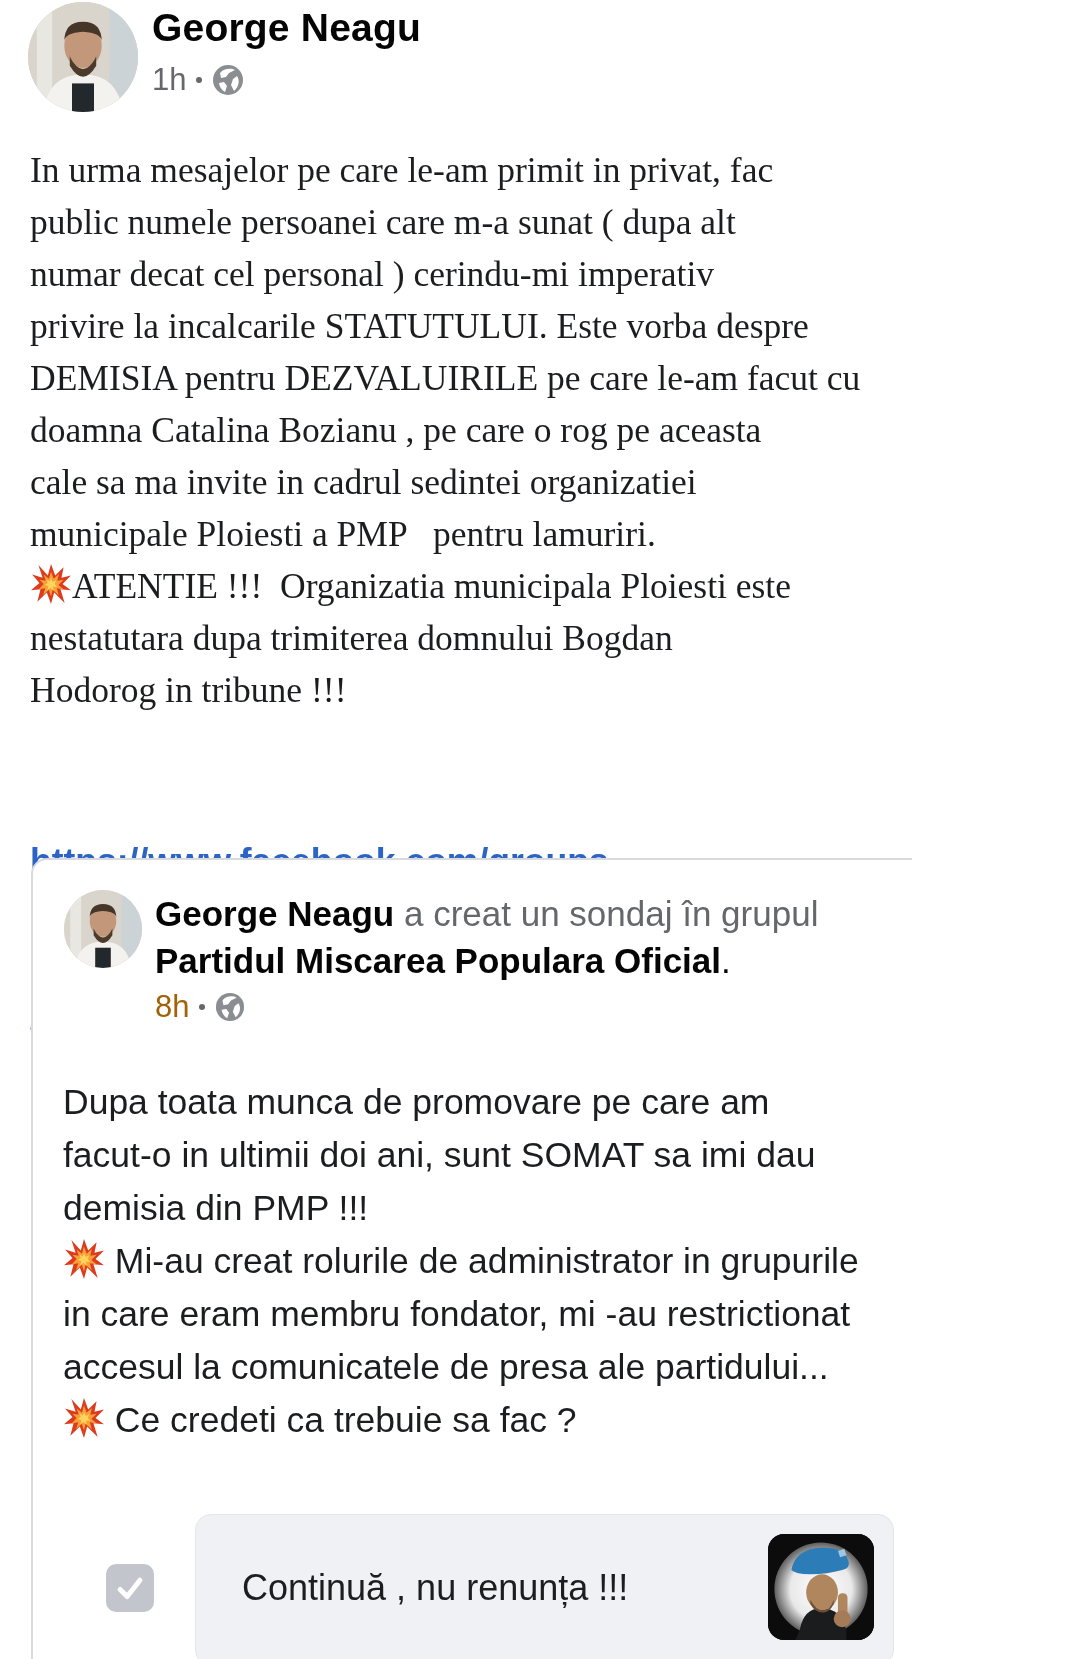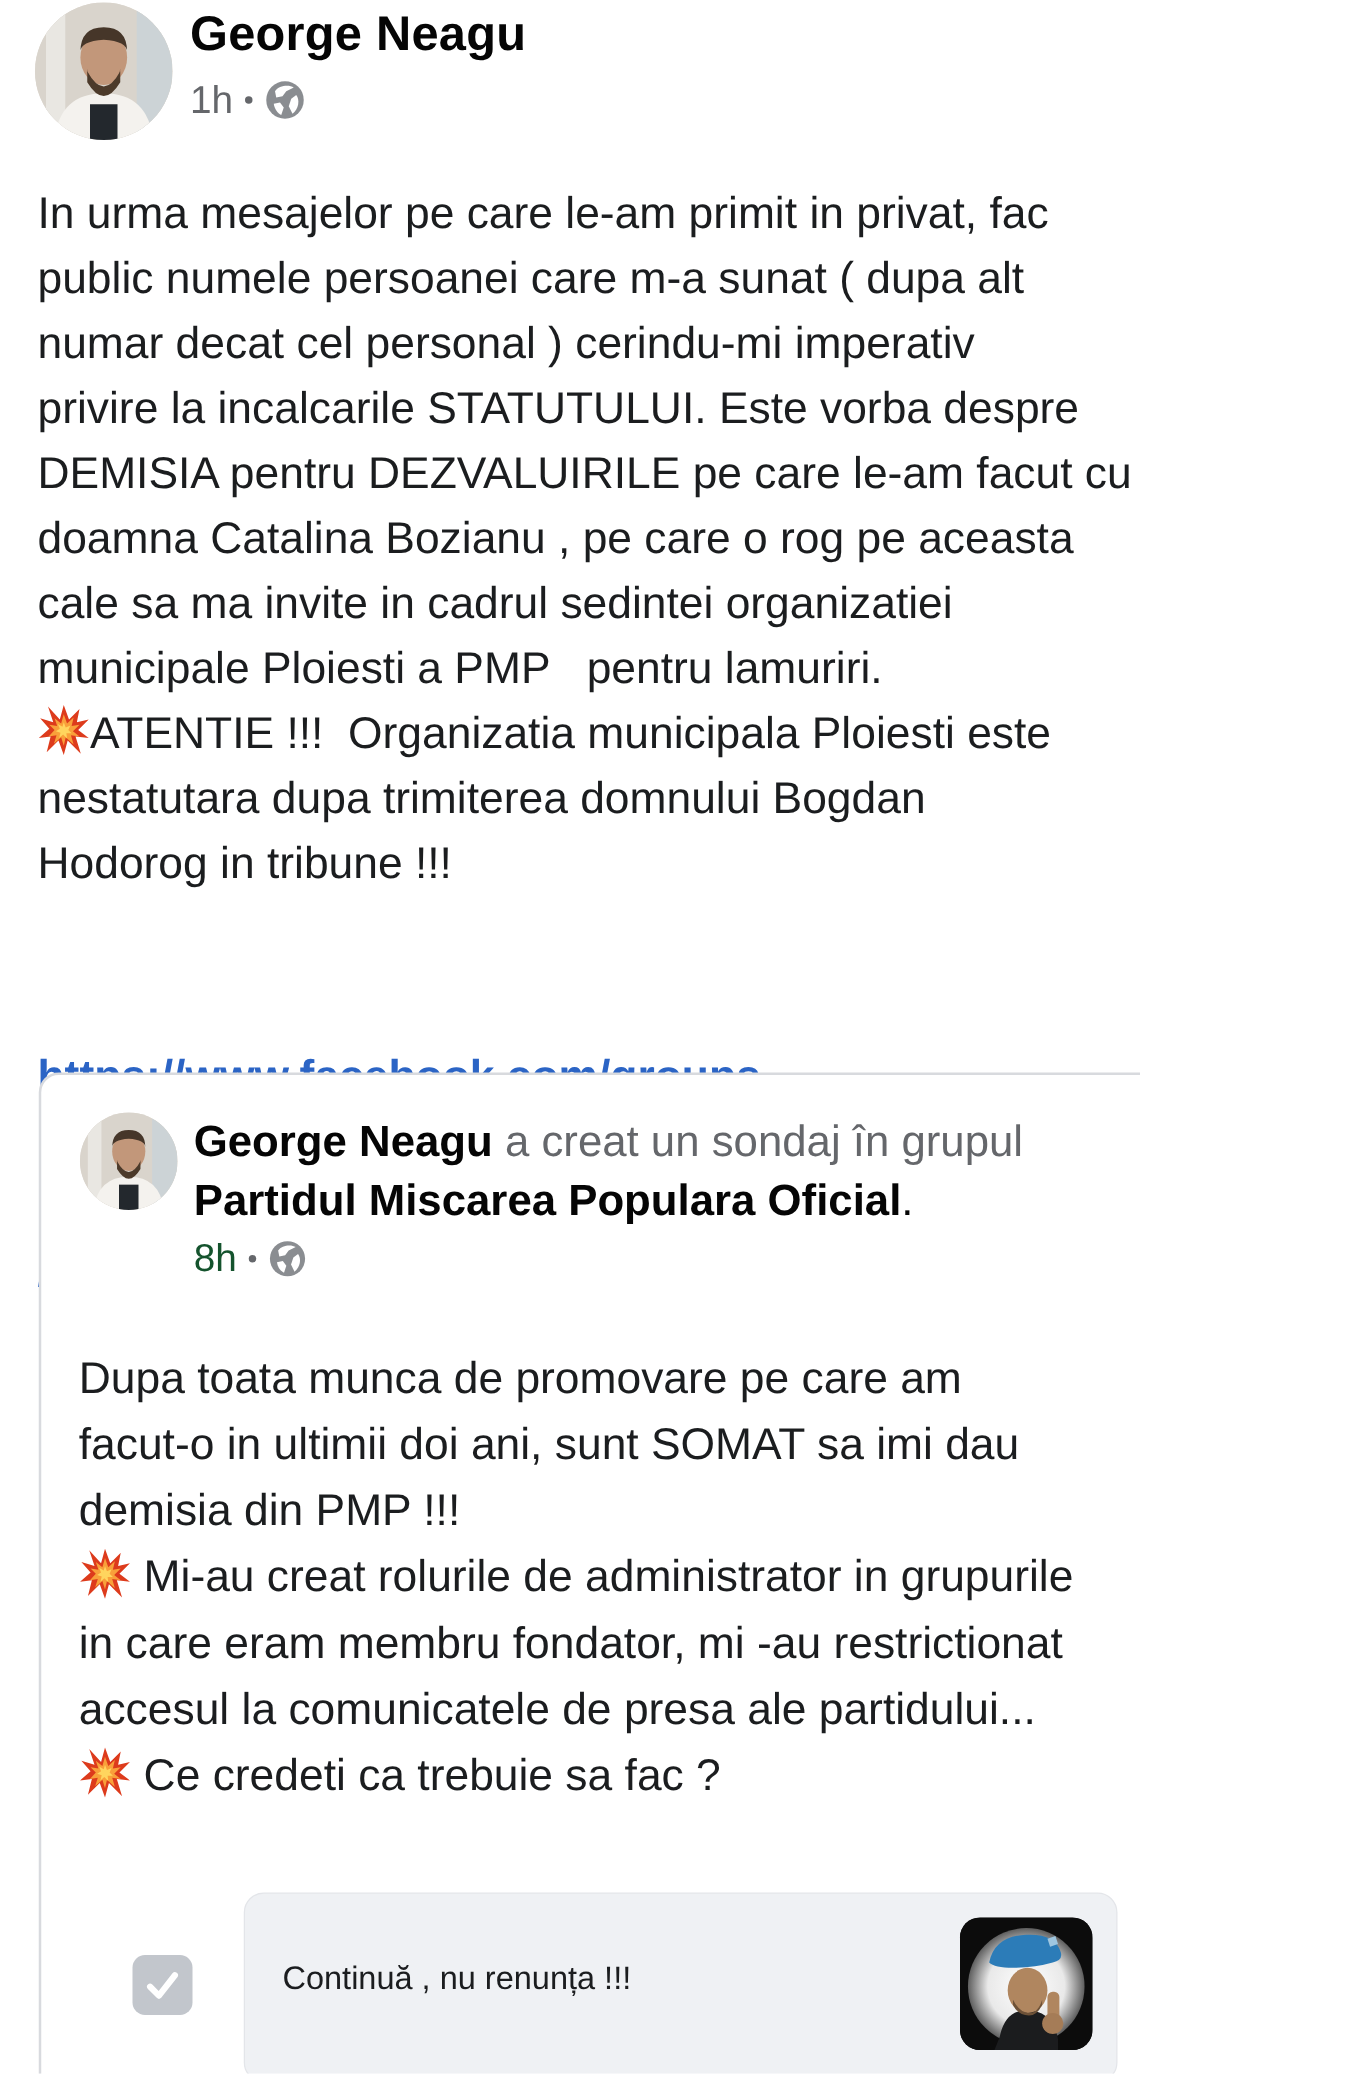--- a/index.html
+++ b/index.html
@@ -29,21 +29,21 @@
   .globe{width:32px;height:32px;display:block;}
   .globe.small{width:30px;height:30px;}
   .hdr-more{
     position:absolute;left:983px;top:10px;width:70px;height:34px;
     display:flex;align-items:center;gap:8px;cursor:pointer;
   }
   .hdr-more .dot{width:13px;height:13px;border-radius:50%;background:#5f6368;}
   
   .post-body{
     position:absolute;left:30px;top:144px;width:1026px;
-    font-size:35.5px;line-height:52px;color:#1b1d1f;
+    font-size:35.5px;line-height:52px;color:#1b1d1f;font-family:Liberation Serif, serif;
   }
   .post-body .line{white-space:pre-wrap;}
   .burst{display:inline-block;width:42px;height:42px;vertical-align:-7px;}
   .burst svg{width:42px;height:42px;display:block;}
   .post-link{
     position:absolute;left:30px;top:731px;width:1026px;
     font-size:35.5px;line-height:52px;font-weight:bold;color:#2b64c5;
     cursor:pointer;white-space:pre-wrap;word-break:break-all;
   }
   
@@ -57,42 +57,42 @@
   }
   .emb-title{
     position:absolute;left:122px;top:30px;width:880px;
     font-size:35px;line-height:47px;color:#050505;
   }
   .emb-title .b{font-weight:bold;}
   .emb-title .gray{color:#65676b;}
   .emb-meta{
     position:absolute;left:122px;top:130px;height:34px;
     display:flex;align-items:center;gap:10px;
-    font-size:31px;color:#14532d;
+    font-size:31px;color:#a16207;
   }
   .emb-body{
     position:absolute;left:30px;top:216px;width:960px;
     font-size:35.5px;line-height:53px;color:#1b1d1f;
   }
   .emb-body .line{white-space:pre-wrap;}
   
   .poll-check{
     position:absolute;left:73px;top:704px;width:48px;height:48px;
     border-radius:10px;background:#c2c6cc;cursor:pointer;
     display:flex;align-items:center;justify-content:center;
   }
   .poll-check svg{width:34px;height:34px;display:block;}
   .poll-card{
     position:absolute;left:162px;top:654px;width:697px;height:150px;
     background:#eff1f4;border:1px solid #e3e5e9;border-radius:16px;
     cursor:pointer;
   }
   .poll-option-text{
-    position:absolute;left:30px;top:52px;
-    font-size:26px;color:#1b1d1f;
+    position:absolute;left:46px;top:52px;
+    font-size:36px;color:#1b1d1f;
   }
   .poll-thumb{
     position:absolute;right:19px;top:19px;width:106px;height:106px;
     border-radius:16px;overflow:hidden;background:#111;
   }
   .poll-more{
     position:absolute;left:893px;top:719px;width:70px;height:34px;
     display:flex;align-items:center;gap:8px;cursor:pointer;
   }
   .poll-more .dot{width:13px;height:13px;border-radius:50%;background:#6f7276;}

